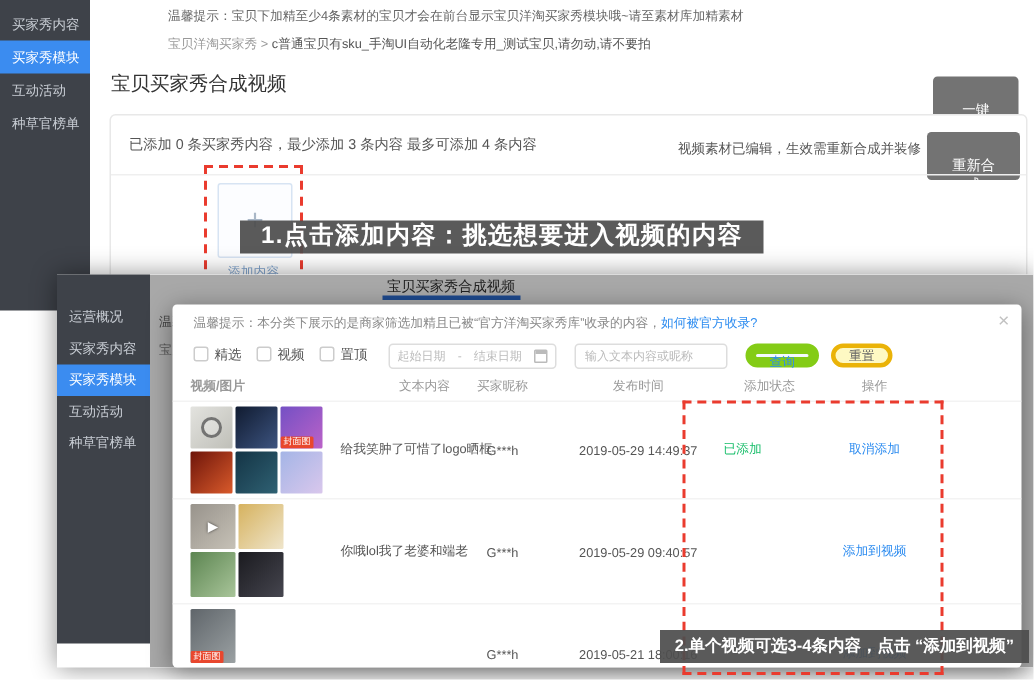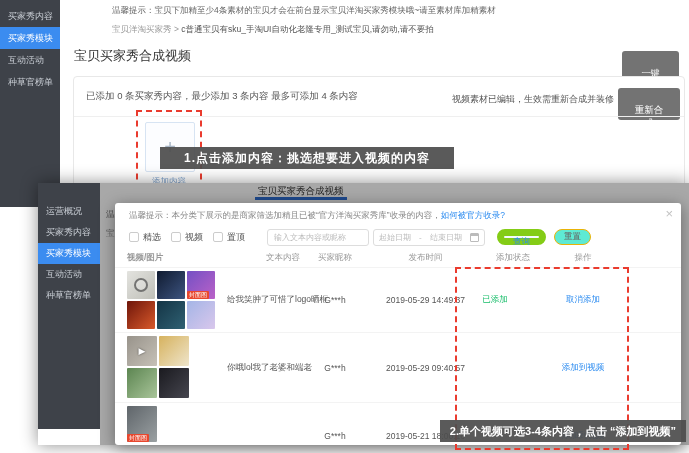--- a/index.html
+++ b/index.html
@@ -23,21 +23,21 @@
   .editnote{position:absolute;right:70px;top:16px;font-size:9px;color:#555;white-space:nowrap}
   .btnRe{right:4px;top:11px;width:62px;height:20px;font-size:9.5px}
   .pdiv{position:absolute;left:0;right:0;top:39px;border-top:1px solid #efefef}
   .tile{position:absolute;left:71px;top:45px;width:48px;height:48px;border:1px solid #d7e4f3;border-radius:2px;background:#fcfdff;display:flex;align-items:center;justify-content:center;cursor:pointer}
   .plus{font-size:20px;color:#a9b7c7;font-weight:300}
   .tilelabel{position:absolute;left:67px;top:99px;width:56px;text-align:center;font-size:8.5px;color:#7fa3cd}
   .dash{position:absolute;border:2px dashed #ea3b2e}
   .d1{left:136px;top:110px;width:62px;height:76px;z-index:5}
   .d2{left:455px;top:267px;width:170px;height:179px;z-index:30}
   .tip{position:absolute;background:rgba(77,77,77,0.93);color:#fff;font-weight:bold;white-space:nowrap}
-  .t1{left:160px;top:147px;height:22px;line-height:22px;font-size:12px;padding:0 24px;letter-spacing:1px;z-index:6}
+  .t1{left:160px;top:147px;height:22px;line-height:22px;font-size:16px;padding:0 14px;letter-spacing:1px;z-index:6}
   .t2{right:3px;top:420px;height:22px;line-height:22px;font-size:11px;padding:0 10px;z-index:31}
   
   .w2{position:absolute;left:38px;top:183px;width:651px;height:262px;background:#fff;box-shadow:0 0 16px rgba(0,0,0,0.45);z-index:20}
   #sb2{left:0;top:0;width:62px;height:246px;padding-top:18px}
   .c2{position:absolute;left:62px;top:0;right:0;bottom:0;background:#fff;overflow:hidden}
   .tab2{position:absolute;left:158px;top:2px;font-size:9.5px;color:#333;white-space:nowrap;cursor:pointer}
   .tabline{position:absolute;left:155px;top:14px;width:92px;height:3px;background:#2e6fd6}
   .n2{position:absolute;left:6px;top:26px;font-size:8.5px;color:#666;white-space:nowrap}
   .b2{position:absolute;left:6px;top:45px;font-size:8.5px;color:#888;white-space:nowrap}
   .dim{position:absolute;inset:0;background:rgba(0,0,0,0.34);z-index:5}
@@ -50,21 +50,21 @@
   .cbwrap{display:inline-flex;align-items:center;margin-right:10px;cursor:pointer}
   .cbbox{width:10px;height:10px;border:1px solid #ccc;border-radius:2px;background:#fff;margin-right:4px;box-sizing:border-box}
   .cblabel{font-size:9px;color:#555}
   .inputbox{display:inline-flex;align-items:center;border:1px solid #ddd;border-radius:3px;height:17px;background:#fff;box-sizing:border-box}
   .datebox{width:112px;margin-left:4px;justify-content:space-between;padding:0 5px}
   .searchbox{width:102px;margin-left:12px;padding:0 6px}
   .ph{font-size:8px;color:#bbb;white-space:nowrap}
   .cal{width:9px;height:9px;border:1px solid #bbb;border-radius:1px;background:linear-gradient(#bbb 0,#bbb 2px,#fff 2px);box-sizing:border-box}
   .pill{height:16px;border-radius:9px;font-size:8.5px;font-family:inherit;cursor:pointer;padding:0 9px}
   .pquery{margin-left:12px;border:7px solid #84cc16;color:#2d8cf0;background:#f4faff}
-  .preset{margin-left:8px;border:1px solid #eab308;color:#666;background:#5eead4}
+  .preset{margin-left:8px;border:3px solid #eab308;color:#666;background:#fef9c3}
   .thead{position:absolute;left:0;top:49px;right:0;height:14px}
   .hcell{position:absolute;font-size:8.5px;color:#999;white-space:nowrap}
   #tbody{position:absolute;left:0;top:64px;right:0}
   .trow{position:relative;border-top:1px solid #f3f3f3}
   .cell{position:absolute;font-size:8.5px;color:#555;top:50%;transform:translateY(-50%);text-align:center;white-space:nowrap}
   .cell.textc{text-align:left}
   .cell.green{color:#19be6b}
   .cell.link{color:#2d8cf0;cursor:pointer}
   .thumbs{position:absolute;left:12px;top:3px;display:grid;gap:2px}
   .th{position:relative;overflow:hidden;border-radius:1px}
@@ -128,28 +128,28 @@
       <span id="cbs"><span class="cbwrap">
             <span class="cbbox"></span>
             <span class="cblabel">精选</span>
           </span><span class="cbwrap">
             <span class="cbbox"></span>
             <span class="cblabel">视频</span>
           </span><span class="cbwrap">
             <span class="cbbox"></span>
             <span class="cblabel">置顶</span>
           </span></span>
-      <span class="inputbox searchbox">
-        <span class="ph">输入文本内容或昵称</span>
-      </span>
       <span class="inputbox datebox">
         <span class="ph">起始日期</span>
         <span class="ph">-</span>
         <span class="ph">结束日期</span>
         <span class="cal"></span>
+      </span>
+      <span class="inputbox searchbox">
+        <span class="ph">输入文本内容或昵称</span>
       </span>
       <button class="pill pquery">查询</button>
       <button class="pill preset">重置</button>
     </div>
     <div class="thead" id="thead">
         <div class="hcell" style="left: 12px; width: 92px; text-align: left; font-weight: bold;">视频/图片</div>
         <div class="hcell" style="left: 112px; width: 112px; text-align: center;">文本内容</div>
         <div class="hcell" style="left: 190px; width: 60px; text-align: center;">买家昵称</div>
         <div class="hcell" style="left: 258px; width: 105px; text-align: center;">发布时间</div>
         <div class="hcell" style="left: 345px; width: 70px; text-align: right;">添加状态</div>

